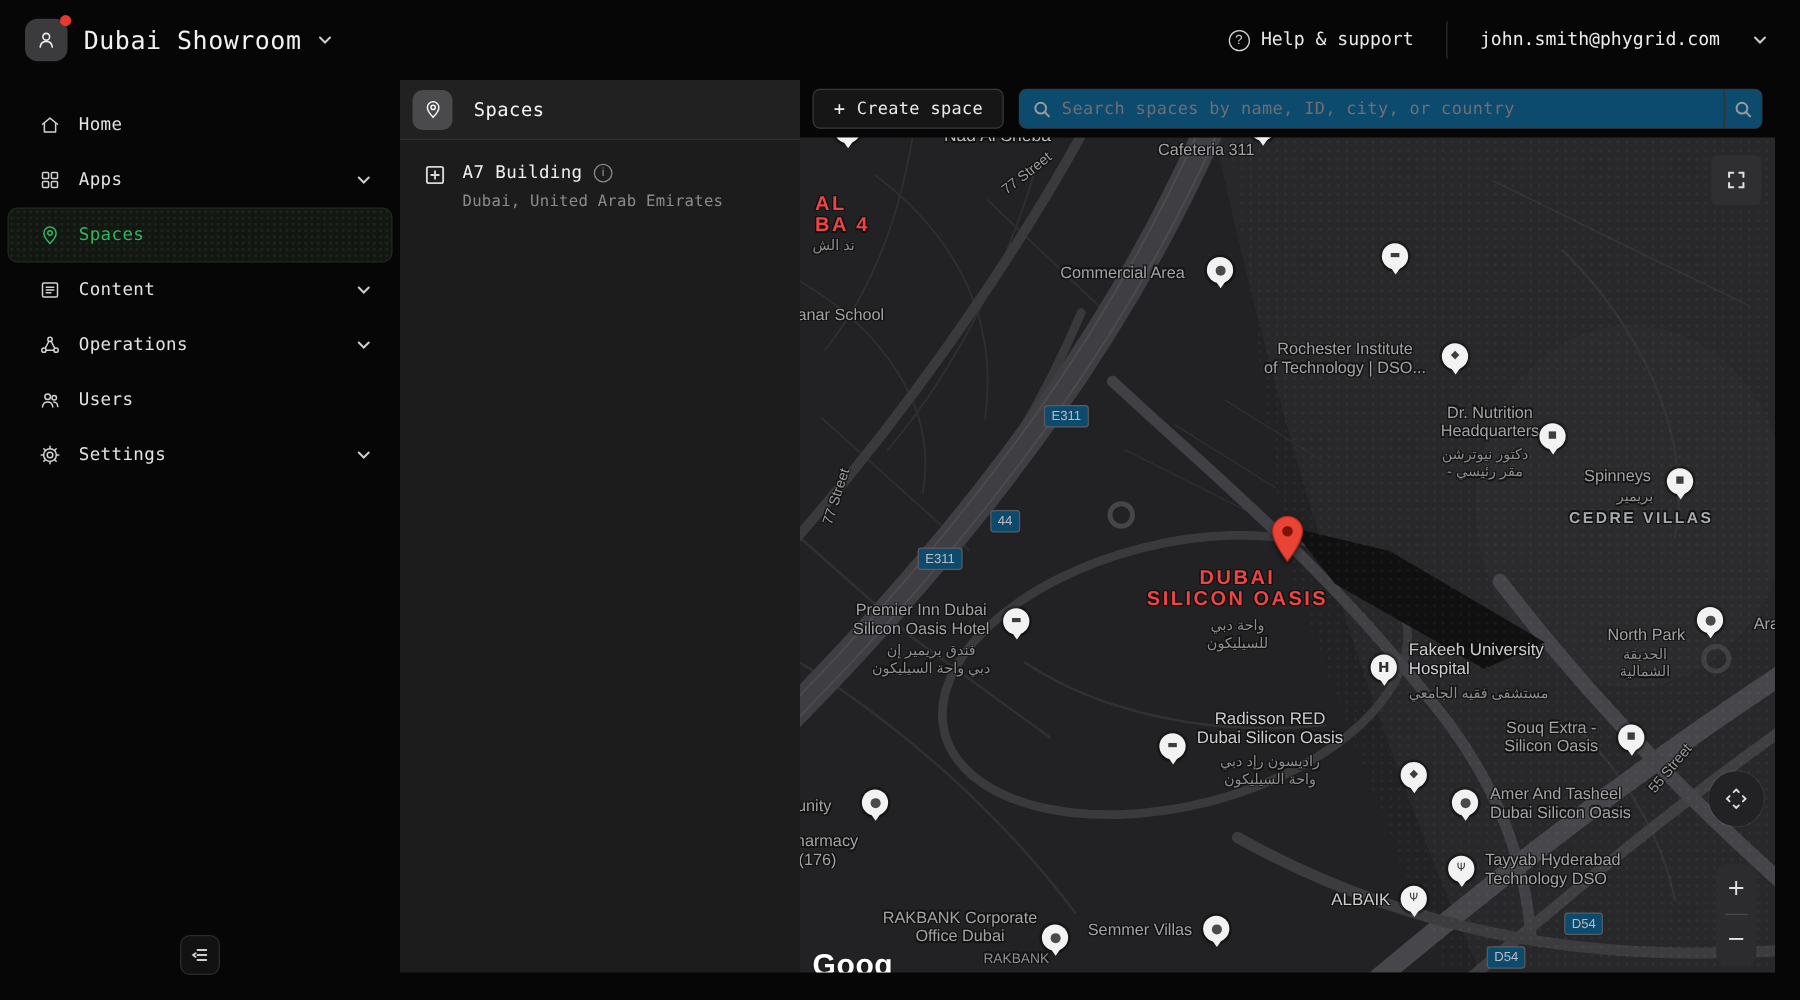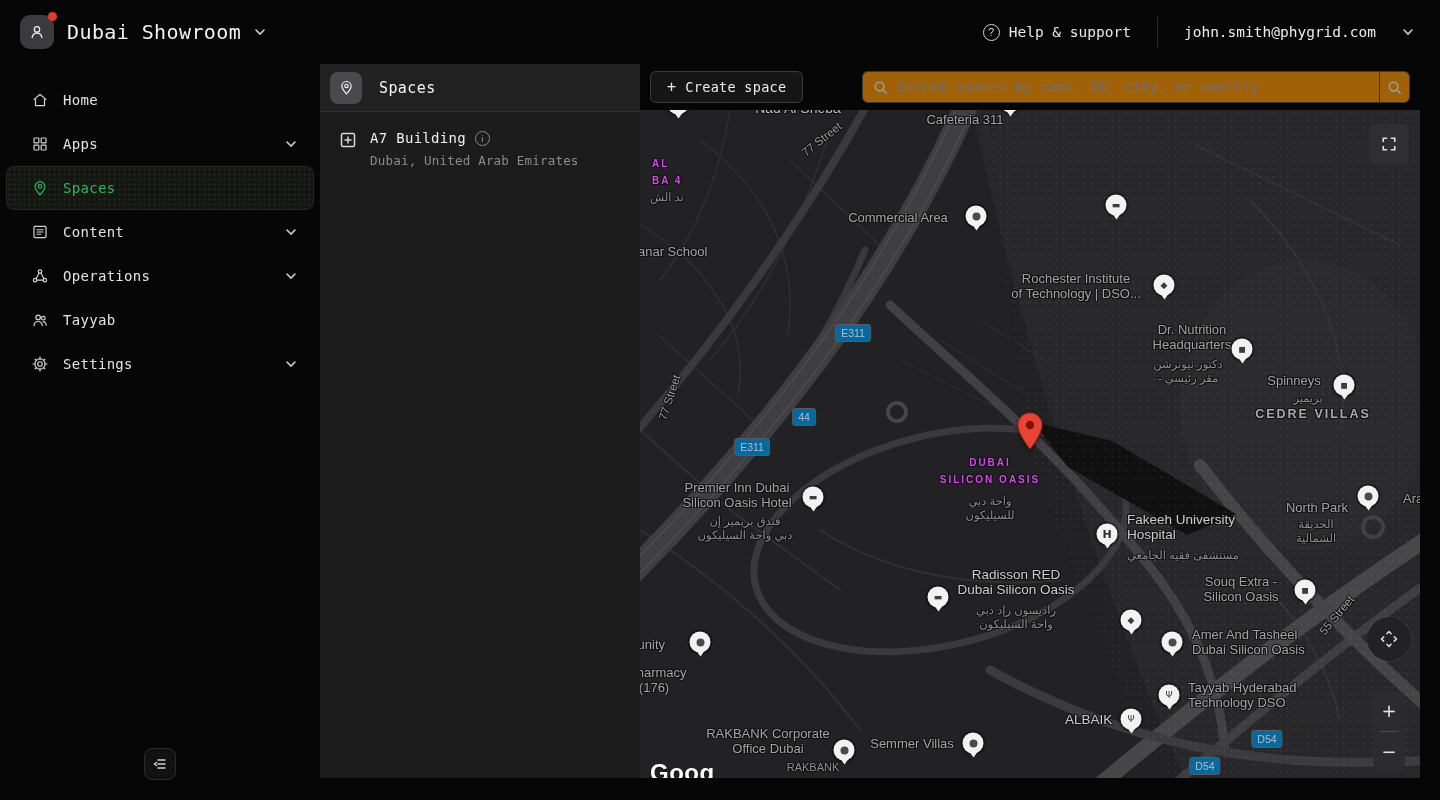--- a/index.html
+++ b/index.html
@@ -54,21 +54,21 @@
                display:inline-flex; align-items:center; justify-content:center; font-family:"Liberation Sans",sans-serif; }
   .space-loc { margin-top:7px; font-size:12.5px; color:#8b8b8b; letter-spacing:.2px; }
 
   
   .content { position:absolute; top:64px; left:640px; width:800px; height:714px; padding-right:20px; display:flex; flex-direction:column; }
   .toolbar { height:46px; flex:none; display:flex; align-items:center; gap:12px; padding:7px 10px 7px 10px; }
   .create-btn { height:32px; display:flex; align-items:center; gap:9px; padding:0 16px; border-radius:6px;
                 background:#161617; border:1px solid #3a3a3c; color:#ededed; font-size:13.5px; letter-spacing:.3px;
                 font-family:inherit; cursor:pointer; white-space:nowrap; }
   .plus { font-size:15px; line-height:1; }
-  .searchbox { flex:1; height:32px; border-radius:6px; background:#a16207; border:1px solid #39393b; display:flex; align-items:center; overflow:hidden;margin-left:47px; }
+  .searchbox { flex:1; height:32px; border-radius:6px; background:#0c4a6e; border:1px solid #39393b; display:flex; align-items:center; overflow:hidden; }
   .searchbox .sicon { margin:0 8px 0 10px; flex:none; display:flex; }
   .searchbox svg { width:15px; height:15px; stroke:#9a9a9a; fill:none; stroke-width:1.7; stroke-linecap:round; }
   .searchbox input { flex:1; background:transparent; border:none; outline:none; color:#d8d8d8;
                      font-family:inherit; font-size:13.5px; letter-spacing:.3px; }
   .searchbox input::placeholder { color:#6f6f71; }
   .search-go { width:30px; align-self:stretch; border-left:1px solid #333335; display:flex; align-items:center; justify-content:center; cursor:pointer; }
 
   
   .map { position:relative; width:780px; height:668px; background:#222224; overflow:hidden; flex:none;
          font-family:"Liberation Sans",sans-serif; }
@@ -78,25 +78,25 @@
       clip-path:polygon(44% 0, 100% 0, 100% 100%, 66% 100%, 50% 52%); }
   .maplabel { position:absolute; text-align:center; transform:translateX(-50%); color:#a3a3a3; font-size:13px; line-height:15px;
       white-space:nowrap; z-index:2; pointer-events:none;
       text-shadow:-1px -1px 0 rgba(16,16,16,.9),1px -1px 0 rgba(16,16,16,.9),-1px 1px 0 rgba(16,16,16,.9),1px 1px 0 rgba(16,16,16,.9); }
   .maplabel .ln { display:block; }
   .maplabel.left { transform:none; text-align:left; }
   .poi-lg { font-size:13.5px; color:#cdcdcd; }
   .poi-sm { font-size:11px; color:#8f8f8f; }
   .locality { font-size:14px; color:#bdbdbd; }
   .district { font-weight:bold; letter-spacing:2px; color:#a7abad; font-size:12.5px; }
-  .district-lg { font-weight:bold; letter-spacing:2px; color:#d946ef; font-size:10px; line-height:17px; }
+  .district-lg { font-weight:bold; letter-spacing:2px; color:#ef4444; font-size:16px; line-height:17px; }
   .arabic { font-size:11.5px; color:#8d8d8d; line-height:14px; }
   .road { font-size:11.5px; color:#9b9b9b; }
   .google { font-size:24px; color:#fff; font-weight:bold; letter-spacing:.5px; text-shadow:0 1px 2px rgba(0,0,0,.6); }
-  .badge { position:absolute; transform:translate(-50%,-50%); background:#0369a1; color:#bcbcbf; font-size:10.5px;
+  .badge { position:absolute; transform:translate(-50%,-50%); background:#0c4a6e; color:#bcbcbf; font-size:10.5px;
       padding:2px 5px; border-radius:3px; border:1px solid #5b5b5f; z-index:2; pointer-events:none; }
   .pin { position:absolute; width:21px; height:21px; border-radius:50%; background:#f2f2f2; z-index:3;
       transform:translate(-50%,-50%); display:flex; align-items:center; justify-content:center; cursor:pointer;
       box-shadow:0 0 0 2px rgba(0,0,0,.28),0 1px 3px rgba(0,0,0,.5); }
   .pin::after { content:""; position:absolute; top:100%; margin-top:-3px; left:50%; transform:translateX(-50%);
       border:5px solid transparent; border-top:7px solid #f2f2f2; }
   .pin .pg { color:#3d3d3d; font-size:9px; font-family:"DejaVu Sans",sans-serif; line-height:1; }
   .pin .dotg { width:8px; height:8px; border-radius:50%; background:#4a4a4a; }
   .pin.hospital .pg { font-size:11px; font-weight:bold; color:#2e2e2e; }
   .redpin { position:absolute; z-index:5; transform:translate(-50%,-100%); cursor:pointer; filter:drop-shadow(0 2px 2px rgba(0,0,0,.5)); }
@@ -216,21 +216,21 @@
       </div>
       <div class="side-item">
         <span class="icon">
           <svg viewBox="0 0 24 24">
             <circle cx="9.5" cy="8.5" r="3"></circle>
             <path d="M4 19.5c.4-4 2.8-5.5 5.5-5.5s5.1 1.5 5.5 5.5"></path>
             <circle cx="16.5" cy="9.5" r="2.4"></circle>
             <path d="M16 14.2c2.6.2 4 1.8 4.3 4.8"></path>
           </svg>
         </span>
-        <span class="lbl">Tayyab</span>
+        <span class="lbl">Users</span>
       </div>
       <div class="side-item">
         <span class="icon">
           <svg viewBox="0 0 24 24">
             <circle cx="12" cy="12" r="3"></circle>
             <circle cx="12" cy="12" r="6.8"></circle>
             <path d="M12 2.6v2.6M12 18.8v2.6M2.6 12h2.6M18.8 12h2.6M5.4 5.4l1.8 1.8M16.8 16.8l1.8 1.8M18.6 5.4l-1.8 1.8M7.2 16.8l-1.8 1.8"></path>
           </svg>
         </span>
         <span class="lbl">Settings</span>

